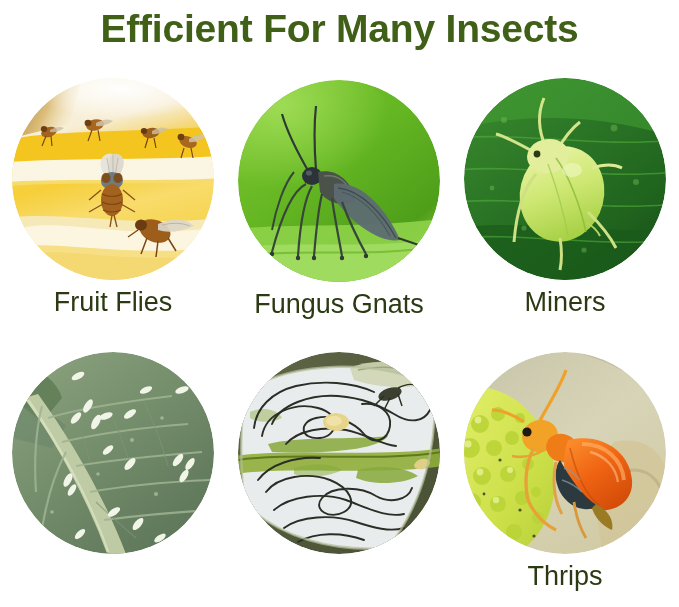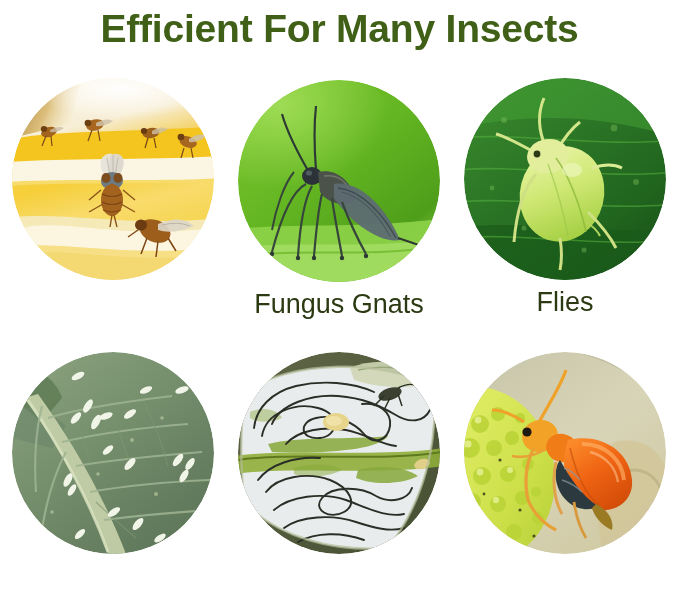--- a/index.html
+++ b/index.html
@@ -168,20 +168,21 @@
               <ellipse cx="143" cy="153" rx="16" ry="11" transform="rotate(22 143 153)" fill="#9d5d1b"></ellipse>
               <ellipse cx="129" cy="147" rx="6" ry="5.5" fill="#6b3c11"></ellipse>
               <path d="M146,146 q24,-10 36,2 q-22,9 -36,4z" fill="#dcd6c8" opacity="0.92"></path>
               <path d="M150,147 q16,-4 28,1" stroke="#b7b0a0" stroke-width="0.9" fill="none"></path>
               <path d="M135,160 l-6,16 M146,163 l-2,16 M156,160 l8,13" stroke="#7c4613" stroke-width="1.5" fill="none"></path>
               <path d="M126,152 l-10,7" stroke="#7c4613" stroke-width="1.3" fill="none"></path>
             </g>
           </g>
         </svg>
       </div>
+      <div class="caption">Fruit Flies</div>
     </div>
 
     <div class="cell c1">
       <div class="circle">
         <svg viewBox="0 0 202 202" xmlns="http://www.w3.org/2000/svg">
           <defs>
             <linearGradient id="fgBg" x1="0.1" y1="0" x2="0.9" y2="1">
               <stop offset="0%" stop-color="#7cc72f"></stop>
               <stop offset="45%" stop-color="#63b522"></stop>
               <stop offset="80%" stop-color="#4f9e1a"></stop>
@@ -282,21 +283,21 @@
               <path d="M128,90 C140,86 150,86 158,90" stroke="#dcea96" stroke-width="3" fill="none"></path>
               <path d="M72,96 C58,112 52,140 50,164" stroke="#cfe084" stroke-width="3" fill="none"></path>
               <path d="M124,134 C136,146 146,158 152,170" stroke="#cfe084" stroke-width="3" fill="none"></path>
               <path d="M96,160 C98,172 98,182 96,192" stroke="#cfe084" stroke-width="3" fill="none"></path>
               <ellipse cx="108" cy="92" rx="10" ry="7" fill="#f0f8c4" opacity="0.6"></ellipse>
               <path d="M122,144 q10,6 14,14" stroke="#b4d45e" stroke-width="2" fill="none"></path>
             </g>
           </g>
         </svg>
       </div>
-      <div class="caption">Flies</div>
+      <div class="caption">Miners</div>
     </div>
 
     <div class="cell c3">
       <div class="circle">
         <svg viewBox="0 0 202 202" xmlns="http://www.w3.org/2000/svg">
           <defs>
             <linearGradient id="wfBg" x1="0.1" y1="0" x2="0.9" y2="1">
               <stop offset="0%" stop-color="#8ba27e"></stop>
               <stop offset="45%" stop-color="#748d6b"></stop>
               <stop offset="100%" stop-color="#5b7357"></stop>
@@ -508,16 +509,17 @@
 
               <path d="M70,96 C62,110 60,130 64,148" stroke="#e8a136" stroke-width="3.4" fill="none"></path>
               <path d="M64,148 C70,162 80,172 92,178" stroke="#e8a136" stroke-width="3.2" fill="none"></path>
               <path d="M92,110 C88,128 90,148 98,162" stroke="#e0a14a" stroke-width="3" fill="none"></path>
               <path d="M110,150 C112,164 116,176 122,186" stroke="#d8993c" stroke-width="2.8" fill="none"></path>
               <path d="M80,98 C70,104 58,106 48,104" stroke="#e8a136" stroke-width="2.6" fill="none"></path>
             </g>
           </g>
         </svg>
       </div>
+      <div class="caption">Thrips</div>
     </div>
 
   </div>
 </div>
 
 </body></html>

